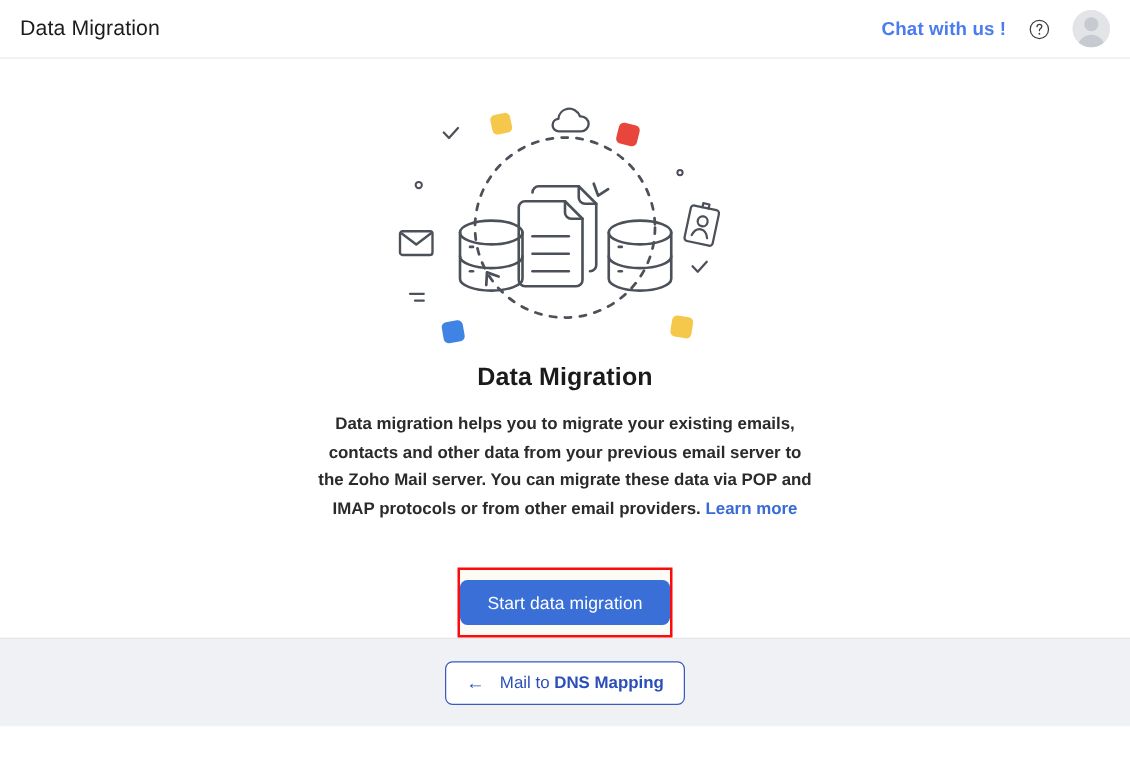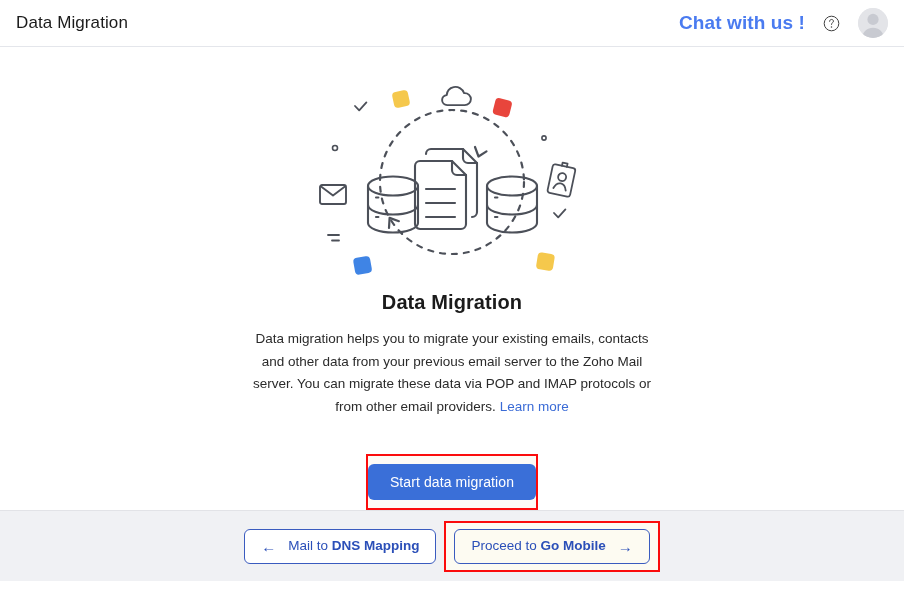--- a/index.html
+++ b/index.html
@@ -40,21 +40,21 @@
     letter-spacing: .1px;
     white-space: nowrap;
   }
   .header-right {
     margin-left: auto;
     display: flex;
     align-items: center;
     gap: 18px;
   }
   .chat-link {
-    font-size: 19px;
+    font-size: 15px;
     font-weight: 700;
     color: #4a7bf0;
     cursor: pointer;
     white-space: nowrap;
     letter-spacing: .1px;
   }
   .help-icon {
     width: 17px; height: 17px;
     display: flex; align-items: center; justify-content: center;
     cursor: pointer;
@@ -96,20 +96,21 @@
     text-align: center;
   }
 
   .panel-desc {
     width: 400px;
     text-align: center;
     font-size: 13.5px;
     line-height: 22.5px;
     color: #2b2b2b;
     margin: 0;
+    font-weight: bold;
   }
   .learn-more {
     color: #3a6bd6;
     cursor: pointer;
     white-space: nowrap;
   }
 
   
   .cta-annot {
     margin-top: 36px;
@@ -297,23 +298,17 @@
   </div>
 
   <div class="footer">
     <div class="footer-inner">
 
       <button class="nav-button">
         <span class="arrow">←</span>
         <span><span>Mail to </span><span class="strong">DNS Mapping</span></span>
       </button>
 
-      <div class="next-annot">
-        <button class="nav-button">
-          <span><span>Proceed to </span><span class="strong">Go Mobile</span></span>
-          <span class="arrow">→</span>
-        </button>
-      </div>
 
     </div>
   </div>
 
 </div>
 
 </body></html>

